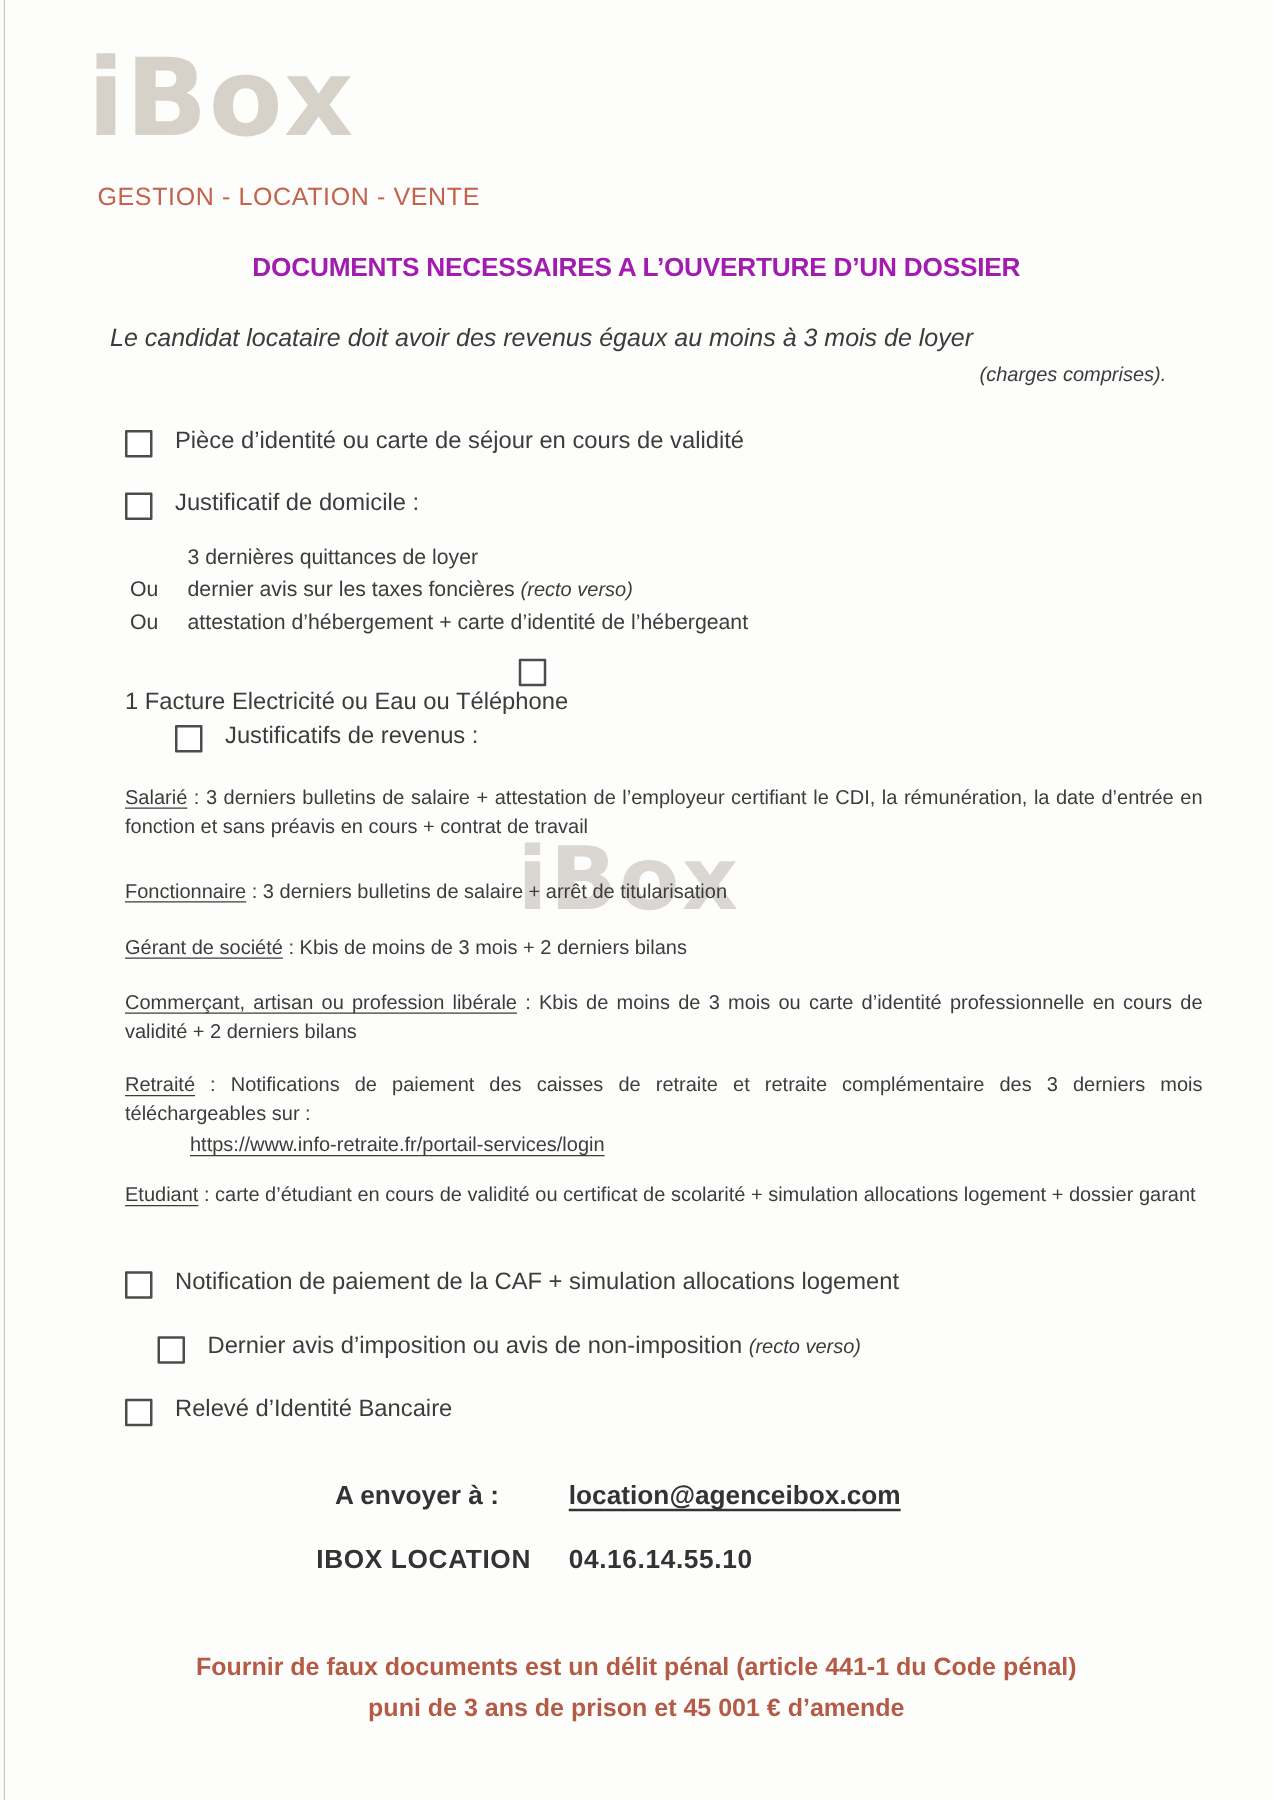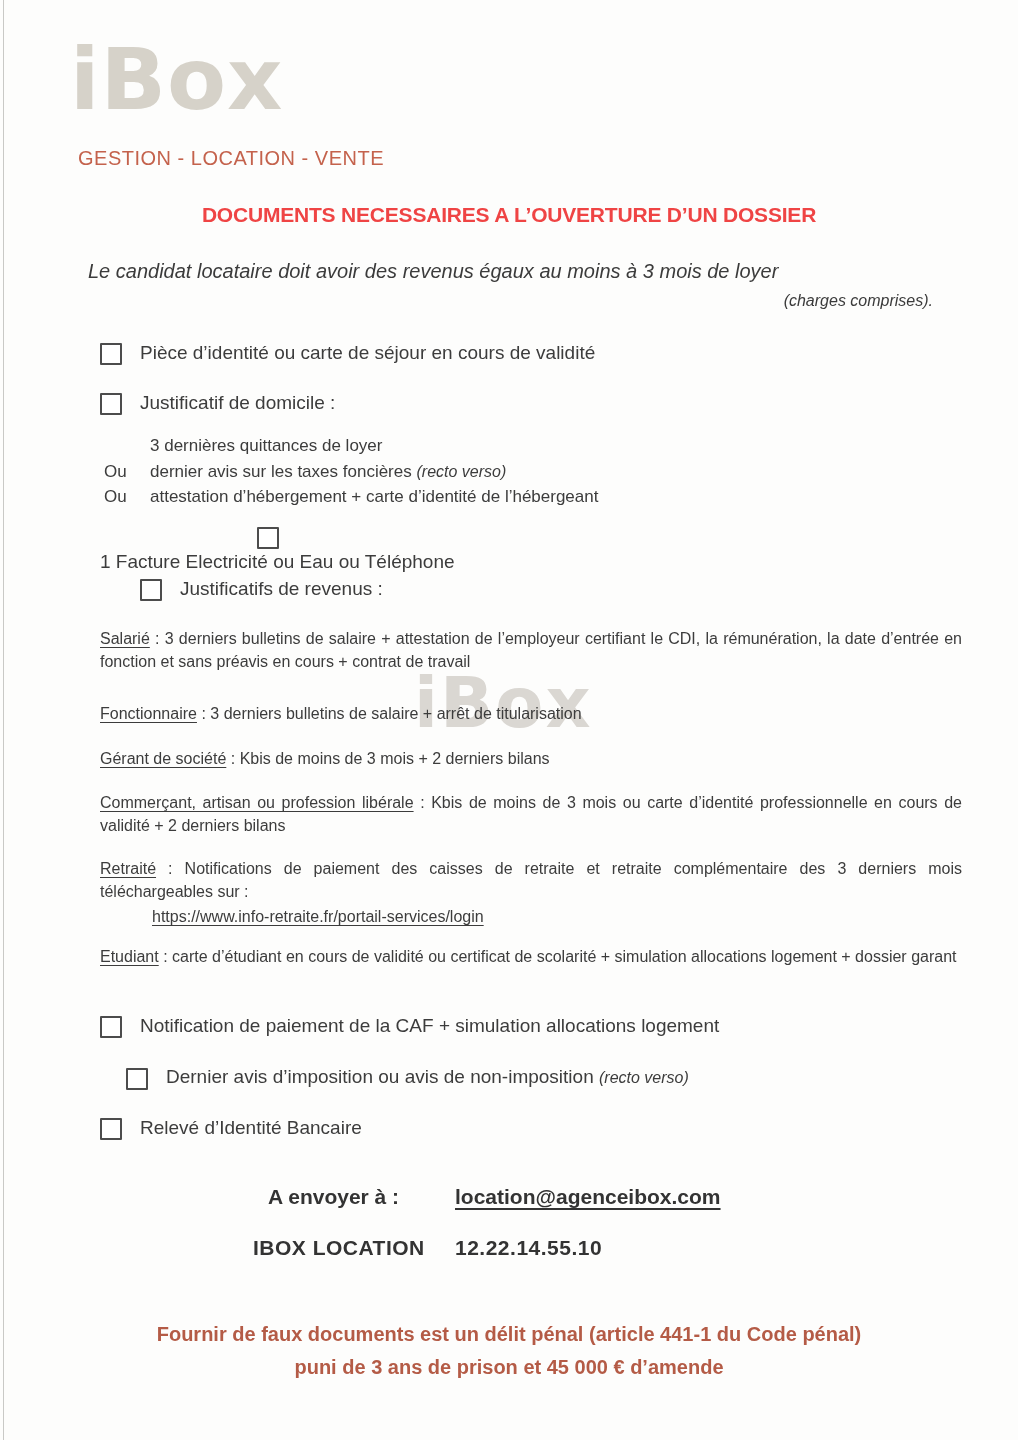--- a/index.html
+++ b/index.html
@@ -35,28 +35,28 @@
   .logo-tagline {
     position:absolute; left:78px; top:147px;
     font-size:20px; letter-spacing:0.5px;
     color:#c4624c;
   }
   
   .doc-title {
     position:absolute; left:0; top:203px; width:100%;
     text-align:center;
     font-weight:bold; font-size:21px; letter-spacing:-0.2px;
-    color:#ef4444;
+    color:#a21caf;
   }
   
   .intro { position:absolute; left:88px; top:260px; width:845px; font-style:italic; color:#3b3b3b; }
   .intro-line1 { font-size:20px; }
   .intro-line2 { font-size:16px; margin-top:9px; margin-left:-2px;text-align:right; }
   
-  .check-row { position:absolute; left:100px; display:flex; align-items:center; }
+  .check-row { position:absolute; left:100px; display:flex; align-items:flex-end; }
   .box {
     flex:none; width:22px; height:22px;
     border:2px solid #4c4c4c; border-radius:1px;
     background:#fff; margin-top:2px; margin-right:18px;
   }
   .check-label { font-size:19px; line-height:26px; color:#3c3c3c; }
   .row1 { top:340px; } .row2 { top:390px; }
   .row3 { top:525px;flex-direction:column; } .row4 { top:576px;padding-left:40px; }
   .row5 { top:1013px; } .row6 { top:1064px;padding-left:26px; } .row7 { top:1115px; }
   .small-italic { font-style:italic; font-size:16px; }
@@ -180,20 +180,20 @@
     <span class="box"></span>
     <span class="check-label">Relevé d’Identité Bancaire</span>
   </div>
 
   <div class="send-row">
     <span class="send-label">A envoyer à :</span>
     <span class="send-email">location@agenceibox.com</span>
   </div>
   <div class="agency-row">
     <span class="agency-name">IBOX LOCATION</span>
-    <span class="agency-phone">12.22.14.55.10</span>
+    <span class="agency-phone">04.16.14.55.10</span>
   </div>
 
   <div class="warning">
     <div>Fournir de faux documents est un délit pénal (article 441-1 du Code pénal)</div>
-    <div>puni de 3 ans de prison et 45 000 € d’amende</div>
+    <div>puni de 3 ans de prison et 45 001 € d’amende</div>
   </div>
 </div>
 
 </body></html>

